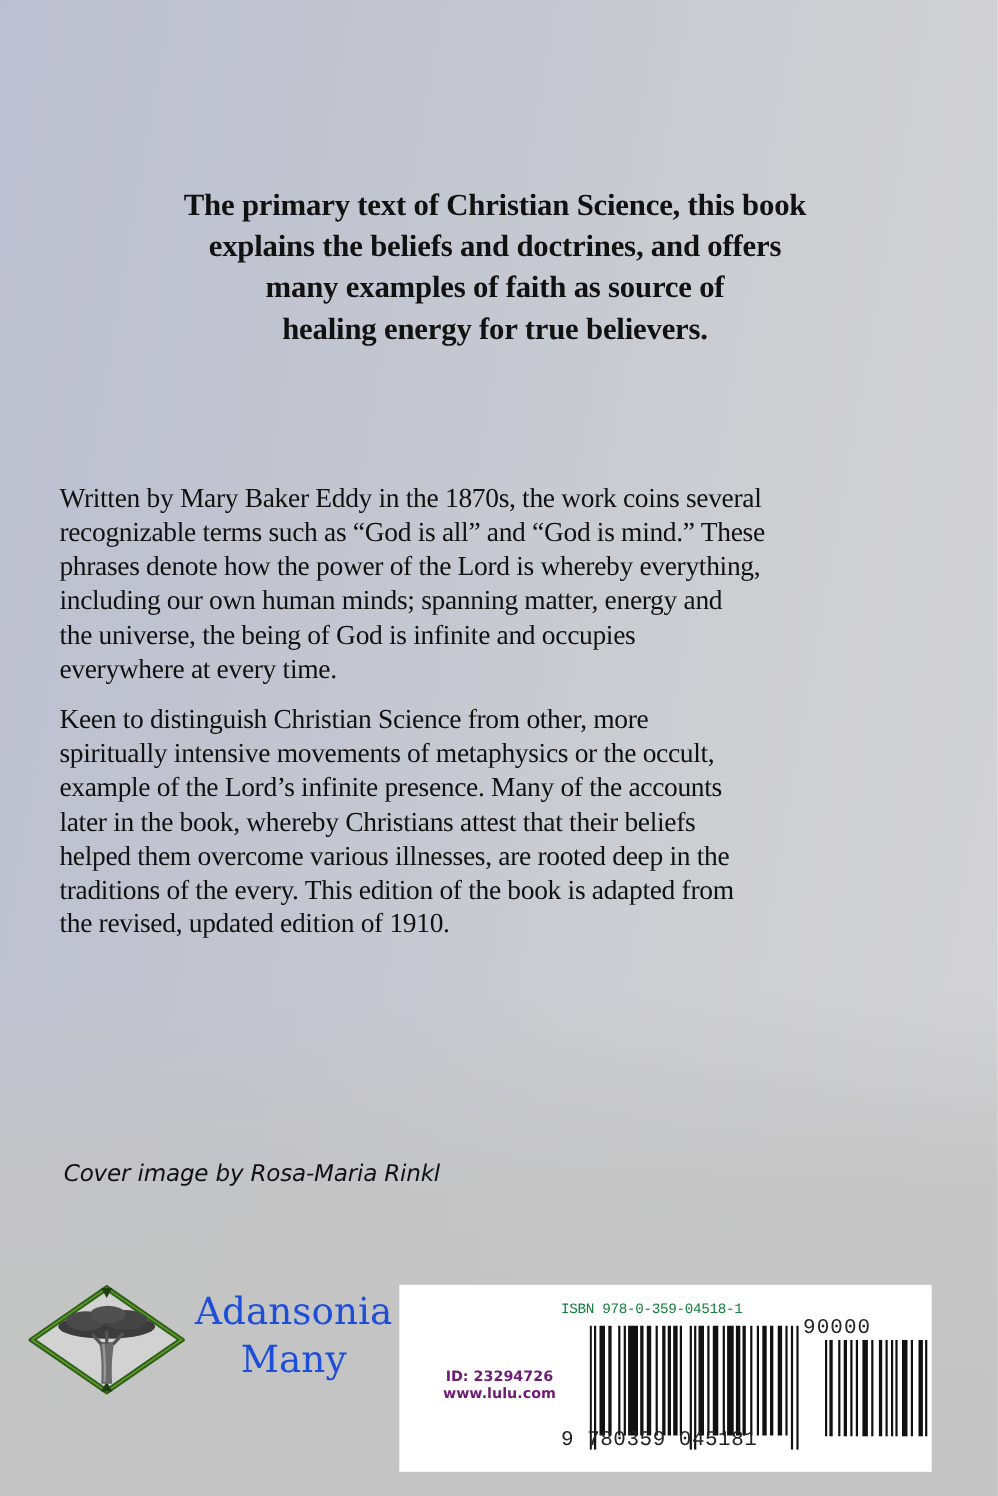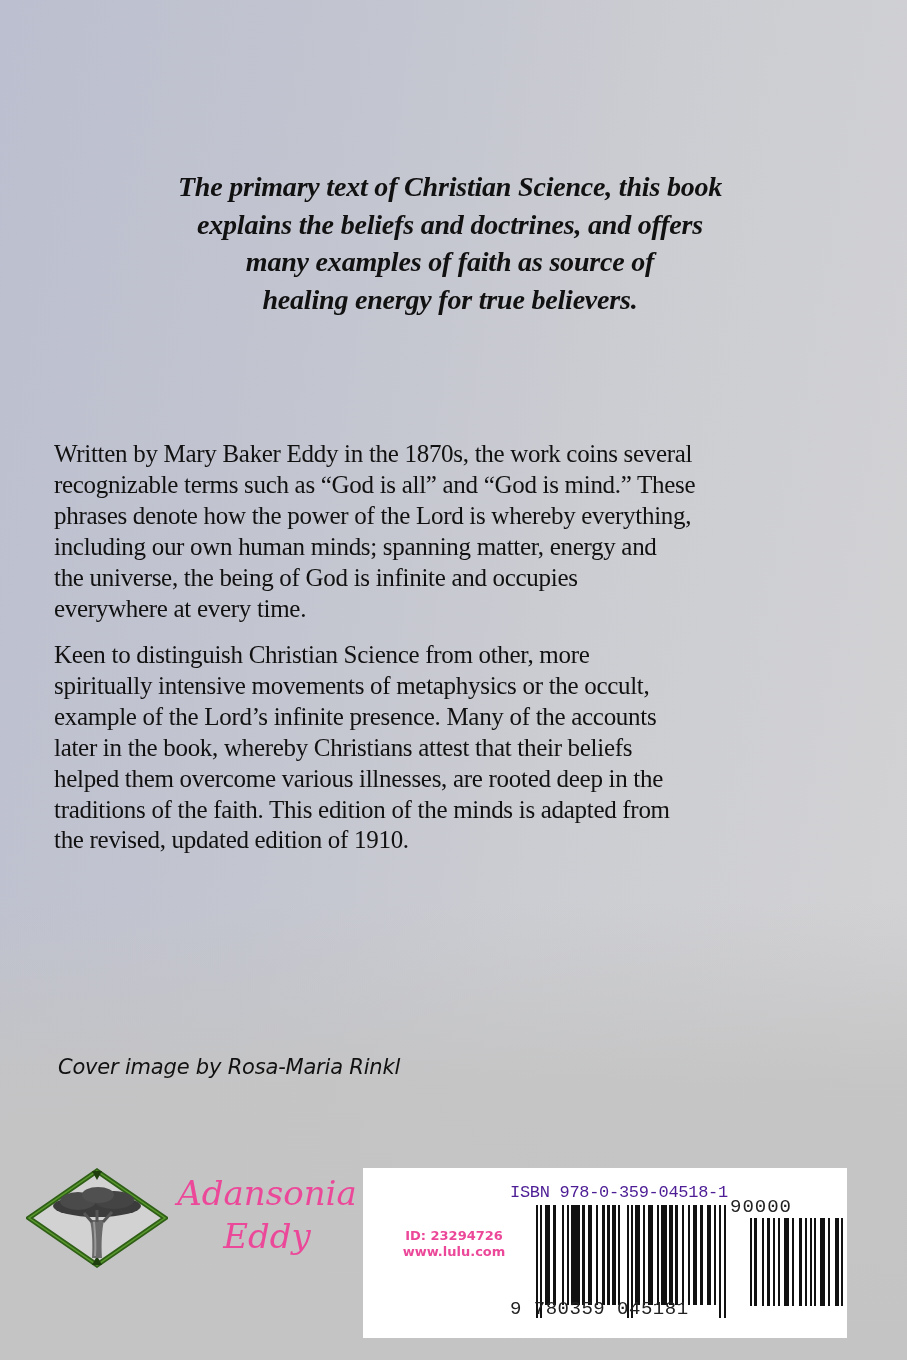--- a/index.html
+++ b/index.html
@@ -12,54 +12,54 @@
   .shade {
     position: absolute; left: 0; right: 0; top: 900px; bottom: 0;
     background: linear-gradient(180deg, rgba(200,200,202,0) 0%, rgba(196,196,196,0.9) 40%, #c4c4c4 100%);
     pointer-events: none;
   }
   .blurb {
     position: absolute; left: 40px; width: 820px; top: 168px;
     text-align: center; font-weight: bold; font-size: 28px; line-height: 37.5px;
     letter-spacing: -0.2px;
   }
-  .blurb span { display: block; white-space: nowrap; font-style: italic; }
+  .blurb span { display: block; white-space: nowrap; }
   .para {
     position: absolute; left: 54px; width: 760px;
     font-size: 25px; line-height: 30.9px; letter-spacing: -0.3px;
   }
   .para span { display: block; white-space: nowrap; }
   #p1 { top: 391px; margin-top: 48px; }
   #p2 { top: 640px; }
   .credit {
     position: absolute; left: 58px; top: 1055px;
     font-family: "DejaVu Sans", "Liberation Sans", sans-serif;
     font-style: italic; font-size: 21px; letter-spacing: -0.2px;
   }
   .logo { position: absolute; left: 26px; top: 1168px; width: 142px; height: 100px; }
   .press-name {
     position: absolute; left: 172px; top: 1172px; width: 190px; text-align: center;
-    font-family: "DejaVu Serif", "Liberation Serif", serif; font-style: italic;
-    font-size: 34px; line-height: 43px; color: #ec4899; letter-spacing: 0px;
+    font-family: "DejaVu Serif", "Liberation Serif", serif; 
+    font-size: 34px; line-height: 43px; color: #1d4ed8; letter-spacing: 0px;
   }
   .press-name span { display: block; }
   .barcode-box {
     position: absolute; left: 363px; top: 1168px; width: 484px; height: 170px;
     background: #ffffff;
   }
   .lulu {
-    position: absolute; left: 26px; top: 60px; width: 130px; text-align: center;
+    position: absolute; left: 26px; top: 76px; width: 130px; text-align: center;
     font-family: "DejaVu Sans", "Liberation Sans", sans-serif; font-weight: bold;
-    font-size: 13px; line-height: 16px; color: #ec4899;
+    font-size: 13px; line-height: 16px; color: #701a75;
   }
   .lulu span { display: block; }
   .isbn-text {
     position: absolute; left: 147px; top: 15px;
-    font-family: "Liberation Mono", "DejaVu Sans Mono", monospace; font-size: 17px;
-    color: #4c1d95; letter-spacing: -0.3px;
+    font-family: "Liberation Mono", "DejaVu Sans Mono", monospace; font-size: 13px;
+    color: #15803d; letter-spacing: -0.3px;
   }
   .addon-num {
     position: absolute; left: 367px; top: 28px;
     font-family: "Liberation Mono", "DejaVu Sans Mono", monospace; font-size: 19px;
     color: #222; letter-spacing: 1px;
   }
   .ean-num {
     position: absolute; left: 147px; top: 130px;
     font-family: "Liberation Mono", "DejaVu Sans Mono", monospace; font-size: 19px;
     color: #222; letter-spacing: 0.5px;
@@ -88,21 +88,21 @@
   <span>the universe, the being of God is infinite and occupies</span>
   <span>everywhere at every time.</span>
 </div>
 
 <div class="para" id="p2">
   <span>Keen to distinguish Christian Science from other, more</span>
   <span>spiritually intensive movements of metaphysics or the occult,</span>
   <span>example of the Lord’s infinite presence. Many of the accounts</span>
   <span>later in the book, whereby Christians attest that their beliefs</span>
   <span>helped them overcome various illnesses, are rooted deep in the</span>
-  <span>traditions of the faith. This edition of the minds is adapted from</span>
+  <span>traditions of the every. This edition of the book is adapted from</span>
   <span>the revised, updated edition of 1910.</span>
 </div>
 
 <div class="credit">Cover image by Rosa-Maria Rinkl</div>
 
 <div class="logo">
   <svg width="142" height="100" viewBox="0 0 142 100">
     <polygon points="71,3 139,50 71,97 3,50" fill="#d2d2d2" stroke="#2f5f16" stroke-width="5"></polygon>
     <polygon points="71,3 139,50 71,97 3,50" fill="none" stroke="#5a9a2e" stroke-width="1.5"></polygon>
     <polygon points="66,3 76,3 71,12" fill="#1f3f0f"></polygon>
@@ -112,21 +112,21 @@
     <ellipse cx="71" cy="38" rx="44" ry="11" fill="#3c3c3c"></ellipse>
     <ellipse cx="52" cy="33" rx="18" ry="9" fill="#4a4a4a"></ellipse>
     <ellipse cx="88" cy="32" rx="20" ry="9" fill="#444"></ellipse>
     <ellipse cx="72" cy="27" rx="16" ry="8" fill="#505050"></ellipse>
     <path d="M58,45 L66,54 M86,44 L77,54 M71,42 L71,54" stroke="#555" stroke-width="3"></path>
   </svg>
 </div>
 
 <div class="press-name">
   <span>Adansonia</span>
-  <span>Eddy</span>
+  <span>Many</span>
 </div>
 
 <div class="barcode-box">
   <div class="lulu">
     <span>ID: 23294726</span>
     <span>www.lulu.com</span>
   </div>
   <div class="isbn-text">ISBN 978-0-359-04518-1</div>
   <div class="addon-num">90000</div>
   <svg class="bars" id="mainbars" viewBox="0 0 192 113" preserveAspectRatio="none">

